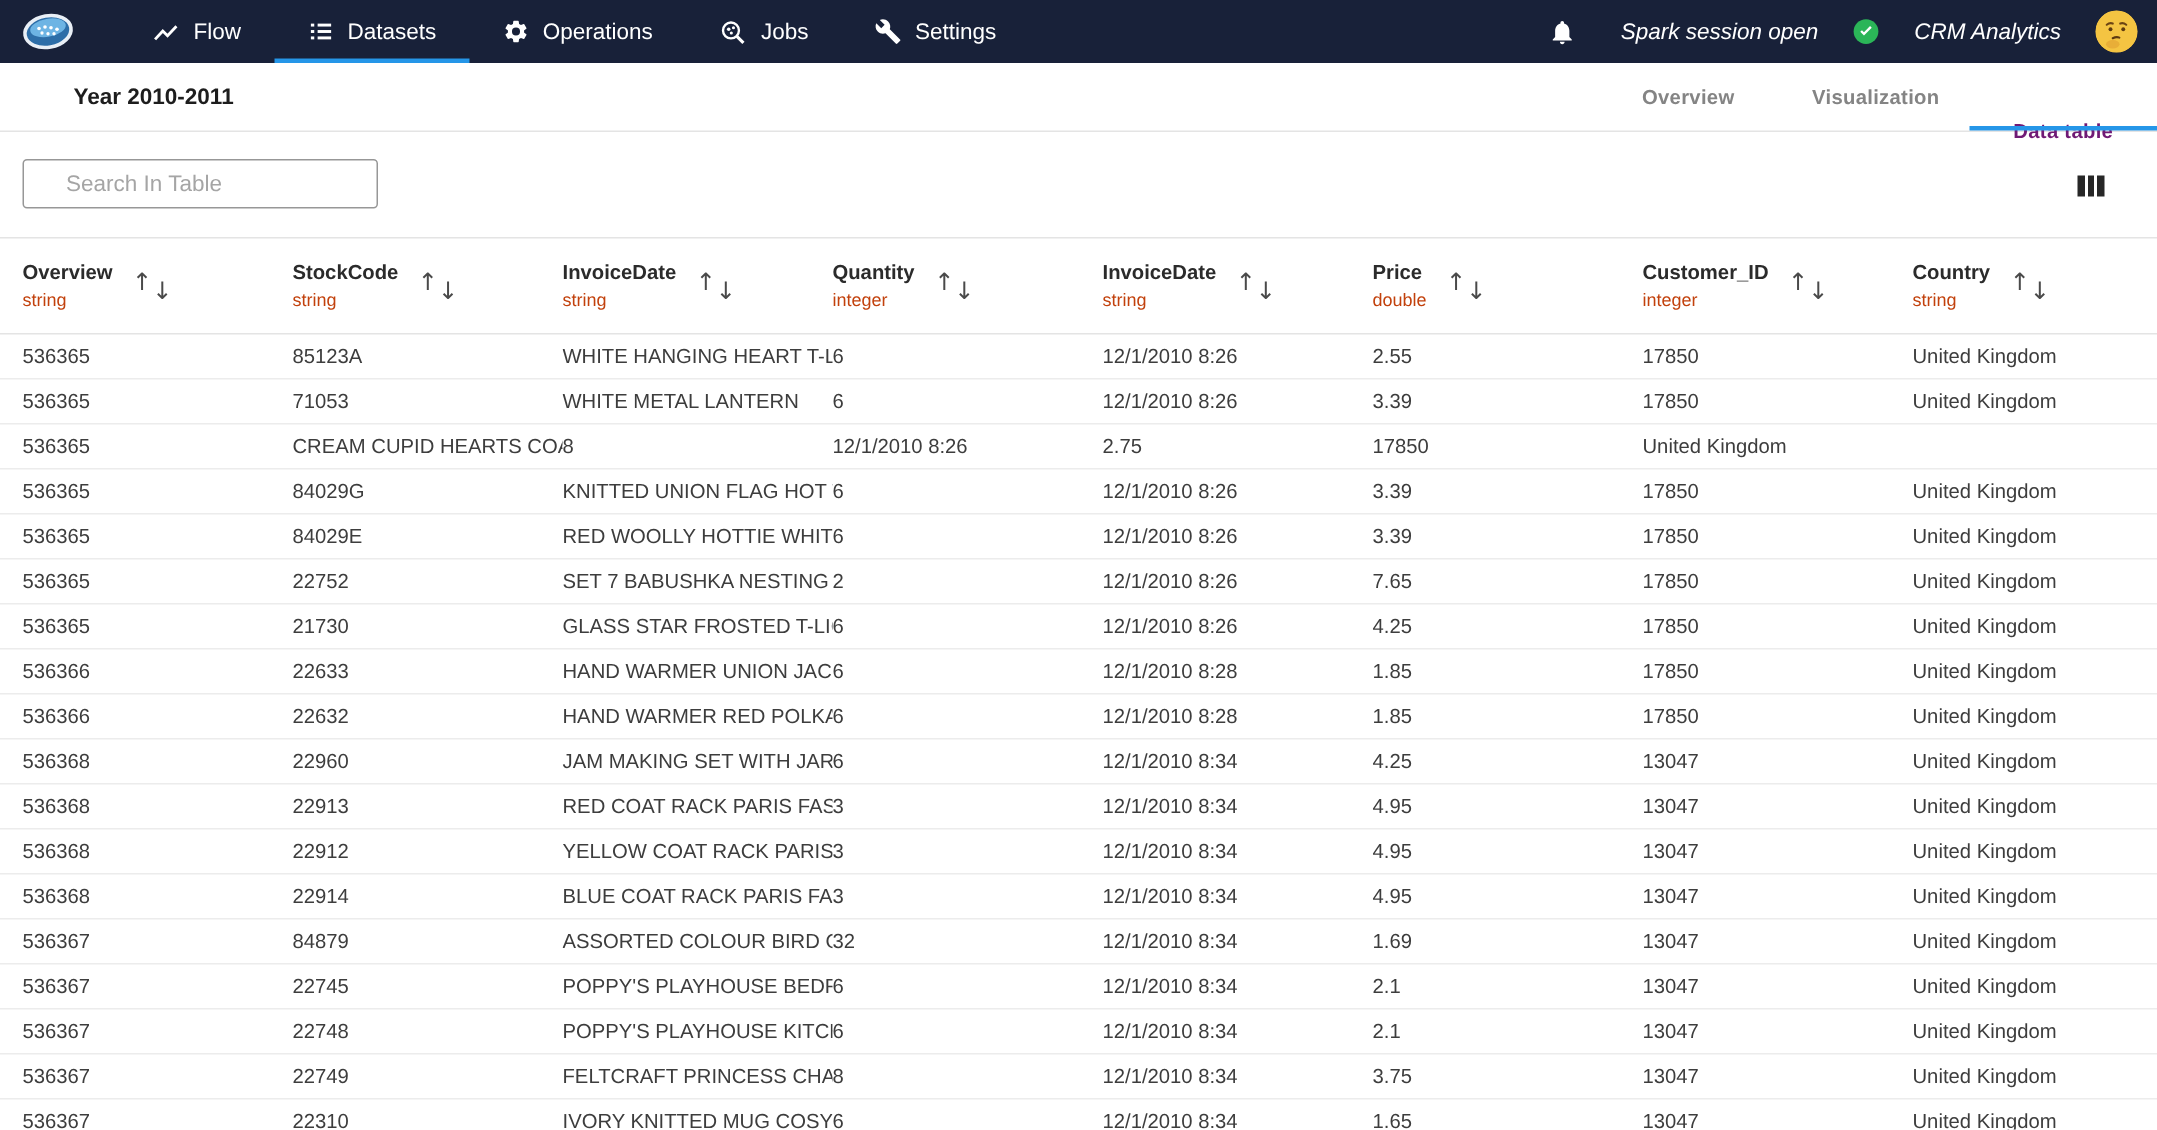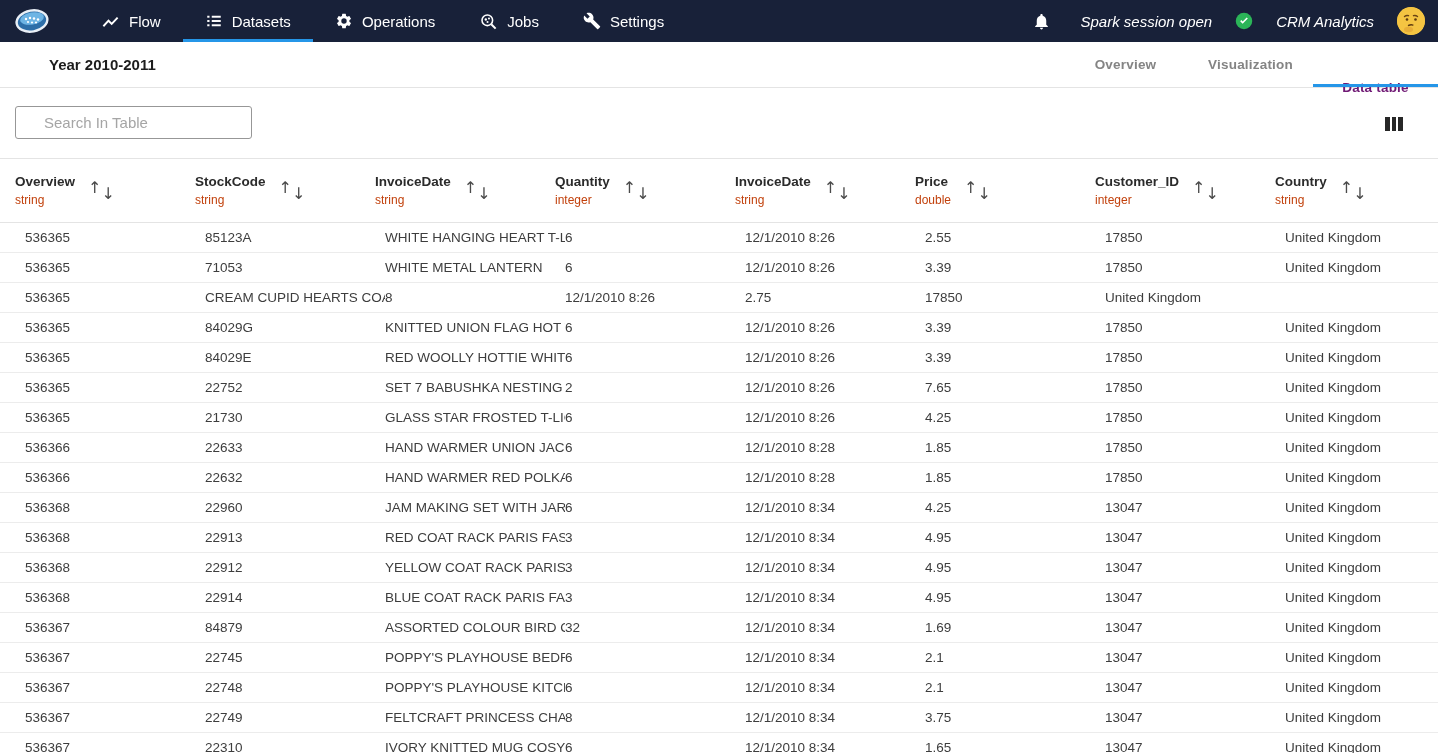--- a/index.html
+++ b/index.html
@@ -47,21 +47,21 @@
   .table { border-top:1px solid #e4e4e4; }
   .thead { display:grid; grid-template-columns:repeat(8,180px); padding-left:15px;
     height:64px; align-items:center; border-bottom:1px solid #e4e4e4; }
   .hcell { display:flex; align-items:center; cursor:pointer; }
   .hname { font-size:13.5px; font-weight:bold; color:#2b2b2b; line-height:16px; }
   .htype { font-size:12px; color:#c2410c; margin-top:3px; }
   .sort { margin-left:13px; display:flex; color:#4a4a4a; font-size:16px; line-height:16px;
     font-family:"DejaVu Sans", sans-serif; }
   .sort .su { transform:translateY(-3px); }
   .sort .sd { transform:translateY(3px); }
-  .trow { display:grid; grid-template-columns:repeat(8,180px); padding-left:25px;
+  .trow { display:grid; grid-template-columns:repeat(8,180px); padding-left:15px;
     height:30px; border-bottom:1px solid #ececec; }
   .tcell { font-size:13.5px; color:#3d3d3d; line-height:29px; overflow:hidden;
     white-space:nowrap; padding-right:14px; }
 </style>
 </head>
 <body>
 
 <div class="topnav">
   <div class="logo">
     <svg width="38" height="32" viewBox="0 0 38 32">

